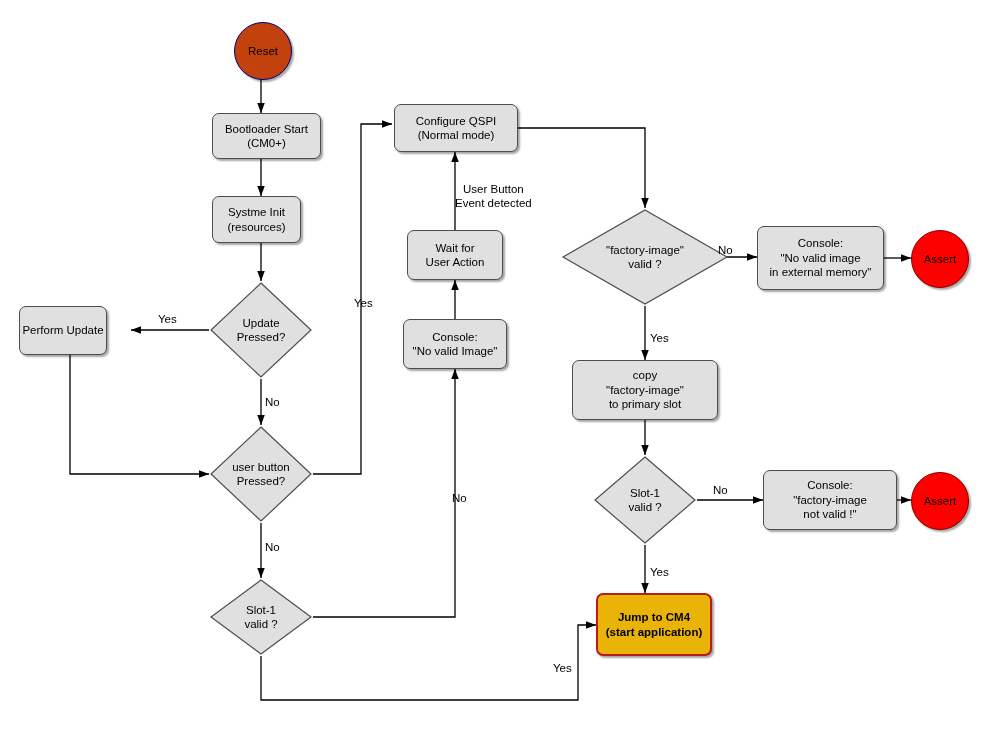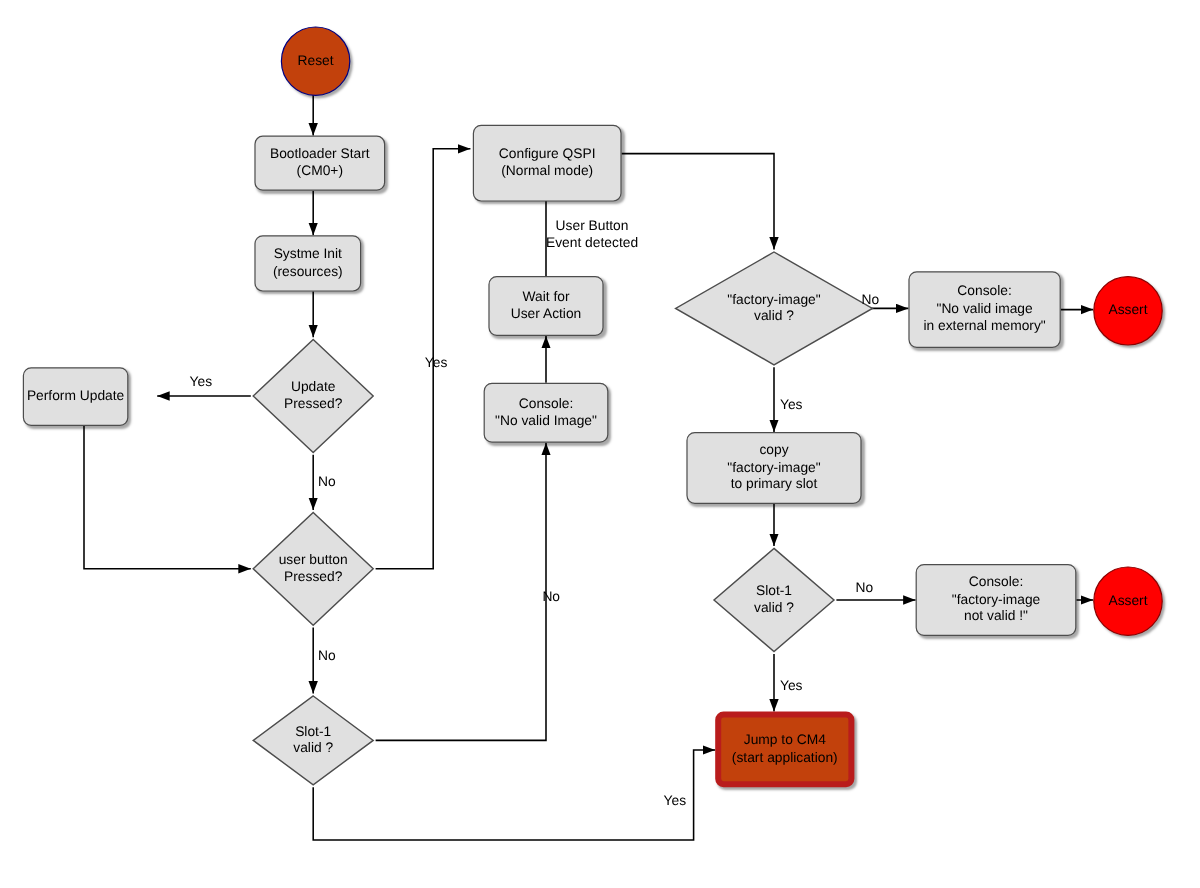--- a/index.html
+++ b/index.html
@@ -1,20 +1,20 @@
 <!DOCTYPE html>
 <html><head>
 <meta charset="utf-8">
 <style>
   html,body{margin:0;padding:0;background:#ffffff;}
   body{width:1000px;height:740px;font-family:"Liberation Sans",sans-serif;position:relative;overflow:hidden;}
   #canvas{position:absolute;left:0;top:0;width:1000px;height:740px;}
   .node{position:absolute;box-sizing:border-box;display:flex;align-items:center;justify-content:center;text-align:center;font-size:11.5px;color:#000;line-height:1.25;white-space:pre-line;}
   .proc{background:#e0e0e0;border:1px solid #4d4d4d;border-radius:7px;box-shadow:2px 2px 2px rgba(0,0,0,0.35);}
-  .proc-green{background:#c2410c;border:5px solid #b91c1c;border-radius:7px;box-shadow:2px 2px 2px rgba(0,0,0,0.35);}
+  .proc-green{background:#eab308;border:2px solid #b91c1c;border-radius:7px;box-shadow:2px 2px 2px rgba(0,0,0,0.35);font-weight:bold;}
   .dec-wrap{position:absolute;}
   .dec-wrap .lbl{position:absolute;left:0;top:0;width:100%;height:100%;display:flex;align-items:center;justify-content:center;text-align:center;font-size:11.5px;white-space:pre-line;line-height:1.25;color:#000;}
   .circle{position:absolute;border-radius:50%;display:flex;align-items:center;justify-content:center;text-align:center;font-size:11.5px;color:#000;box-shadow:2px 2px 2px rgba(0,0,0,0.35);}
   .edgelabel{position:absolute;font-size:11.5px;color:#000;white-space:pre-line;line-height:1.25;text-align:center;}
 </style>
 </head>
 <body>
 
 <svg id="canvas" viewBox="0 0 1000 740">
   <defs>
@@ -135,21 +135,21 @@
 <div class="node proc" style="left:403px;top:319px;width:104px;height:50px;">
   <span>Console:
 "No valid Image"</span>
 </div>
 
 <div class="node proc" style="left:407px;top:230px;width:96px;height:50px;">
   <span>Wait for
 User Action</span>
 </div>
 
-<div class="node proc" style="left:394px;top:104px;width:124px;height:64px;">
+<div class="node proc" style="left:394px;top:104px;width:124px;height:48px;">
   <span>Configure QSPI
 (Normal mode)</span>
 </div>
 
 <div class="node proc" style="left:757px;top:226px;width:127px;height:64px;">
   <span>Console:
 "No valid image
 in external memory"</span>
 </div>
 

